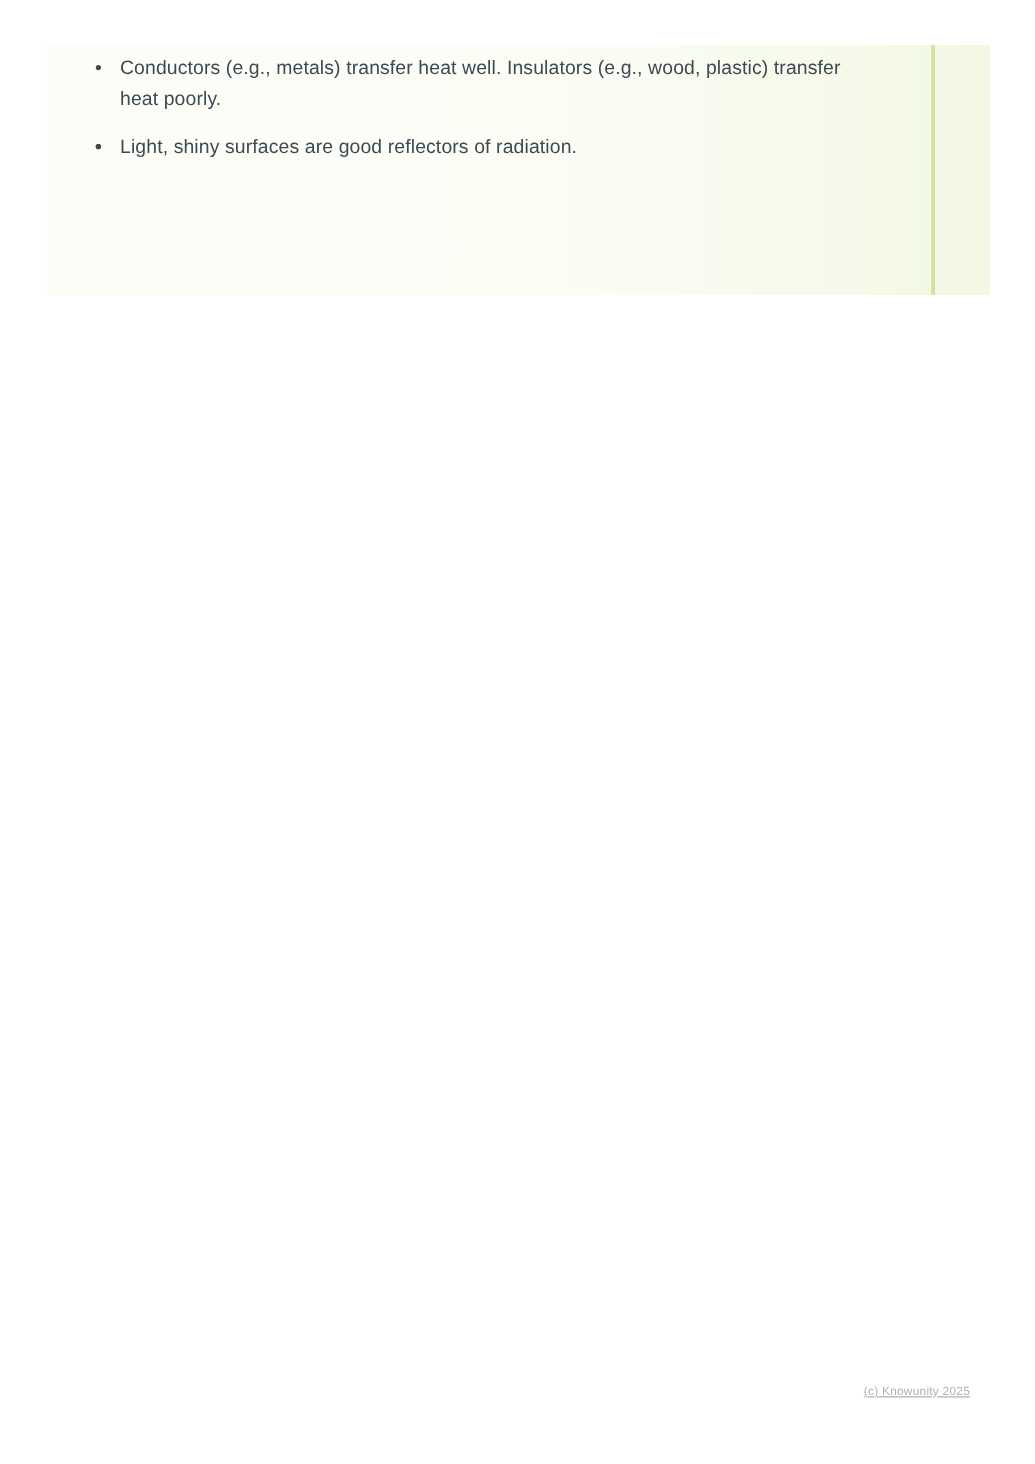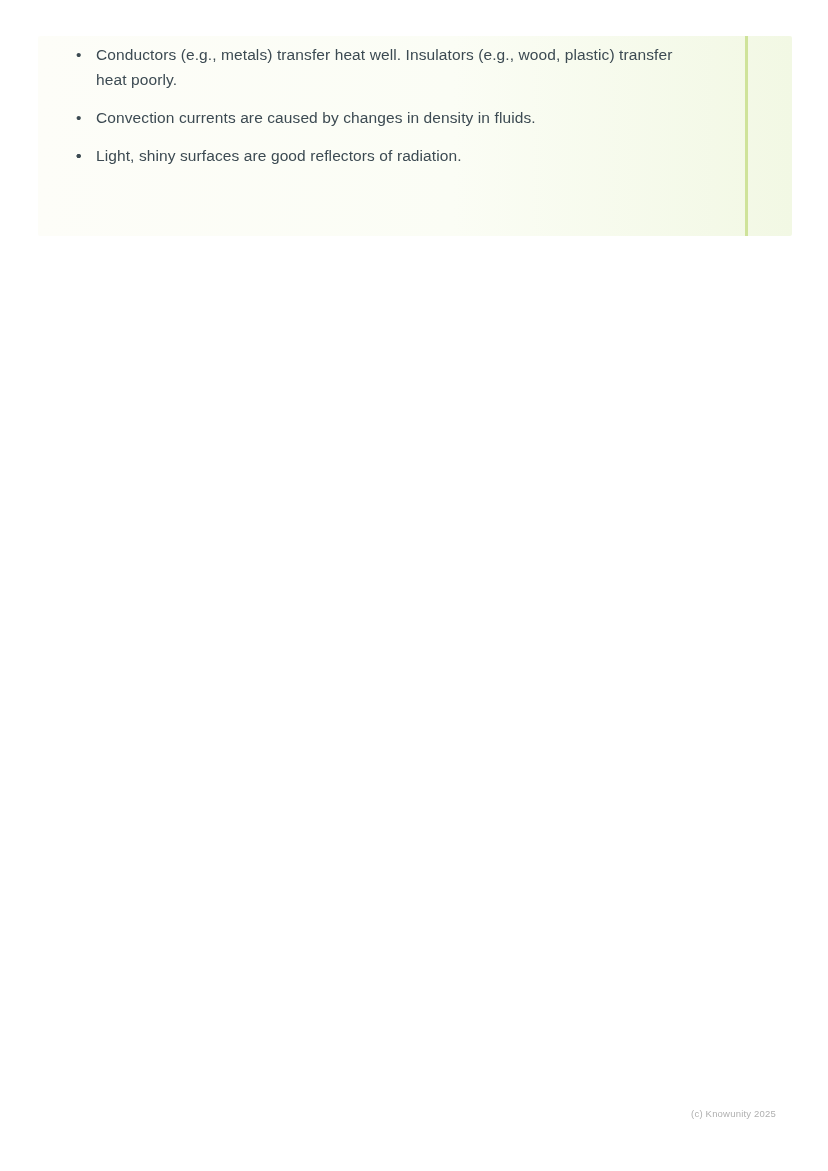--- a/index.html
+++ b/index.html
@@ -80,37 +80,37 @@
   }
 
   .footer-credit {
     position: absolute;
     right: 52px;
     bottom: 52px;
     font-size: 9.5px;
     color: #b0b0b0;
     letter-spacing: 0.2px;
     font-family: "Liberation Sans", sans-serif;
+    text-decoration: underline;
   }
 </style>
 </head>
 <body>
 
 <div class="page">
 
   <div class="summary-card">
 
     <ul class="bullet-list">
       <li class="bullet-item">
         <span class="bullet-dot">•</span>
         <span>Conductors (e.g., metals) transfer heat well. Insulators (e.g., wood, plastic) transfer heat poorly.</span>
       </li>
       <li class="bullet-item">
         <span class="bullet-dot">•</span>
-        <span>Convection currents are caused by changes in density in fluids.</span>
       </li>
       <li class="bullet-item">
         <span class="bullet-dot">•</span>
       </li>
       <li class="bullet-item">
         <span class="bullet-dot">•</span>
         <span>Light, shiny surfaces are good reflectors of radiation.</span>
       </li>
     </ul>
 

